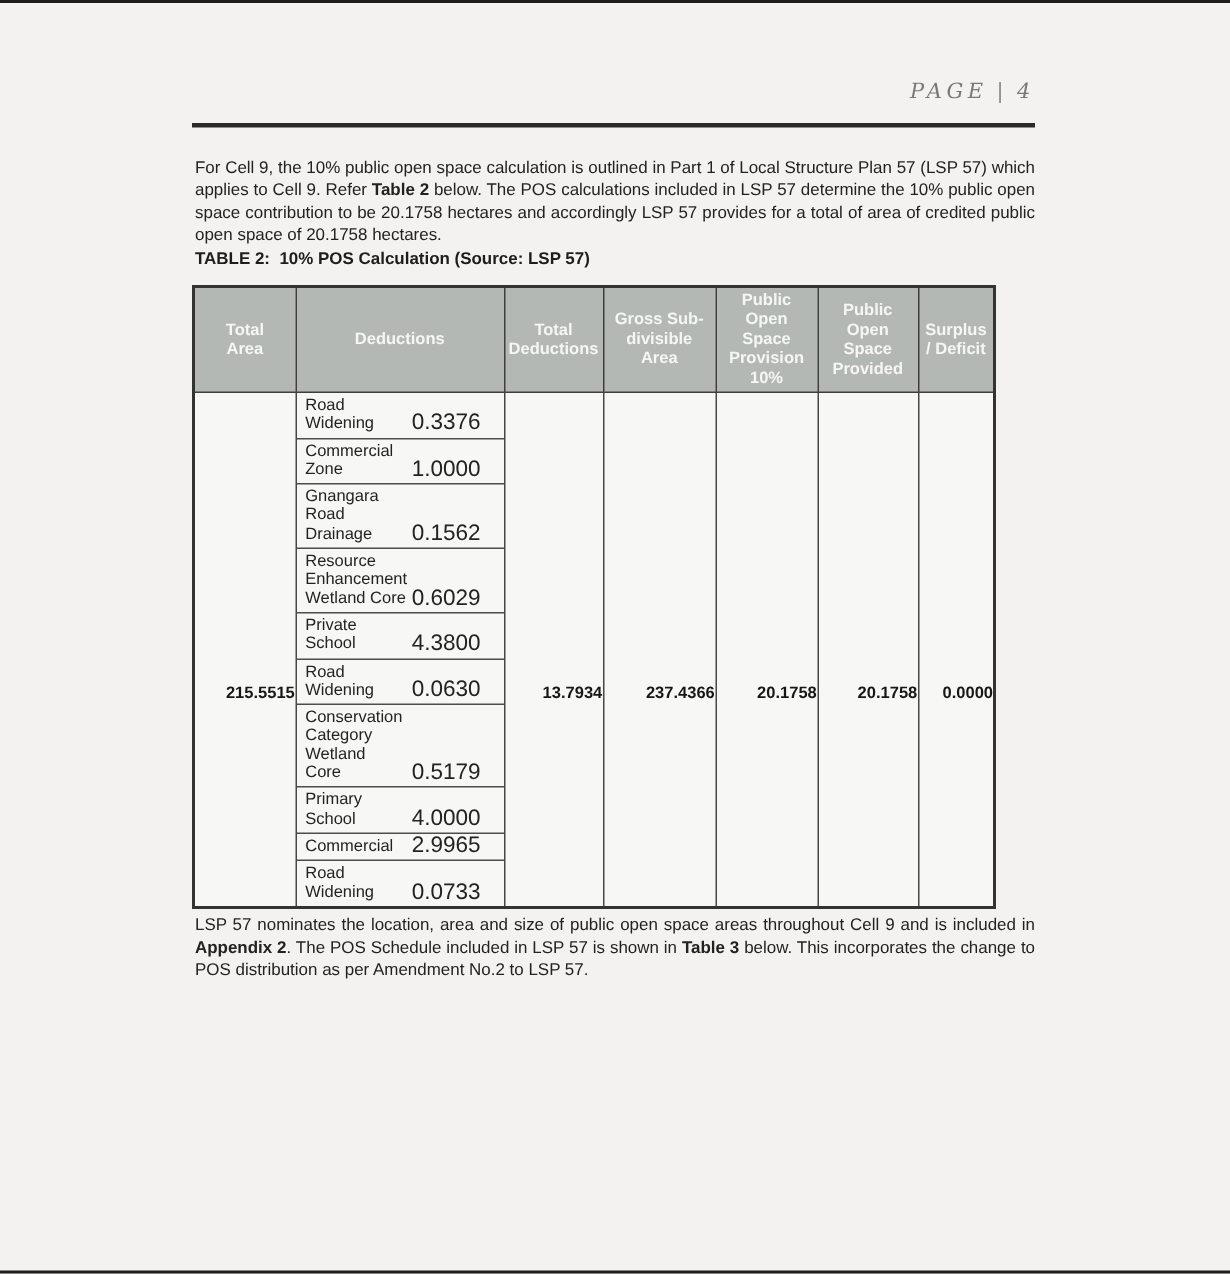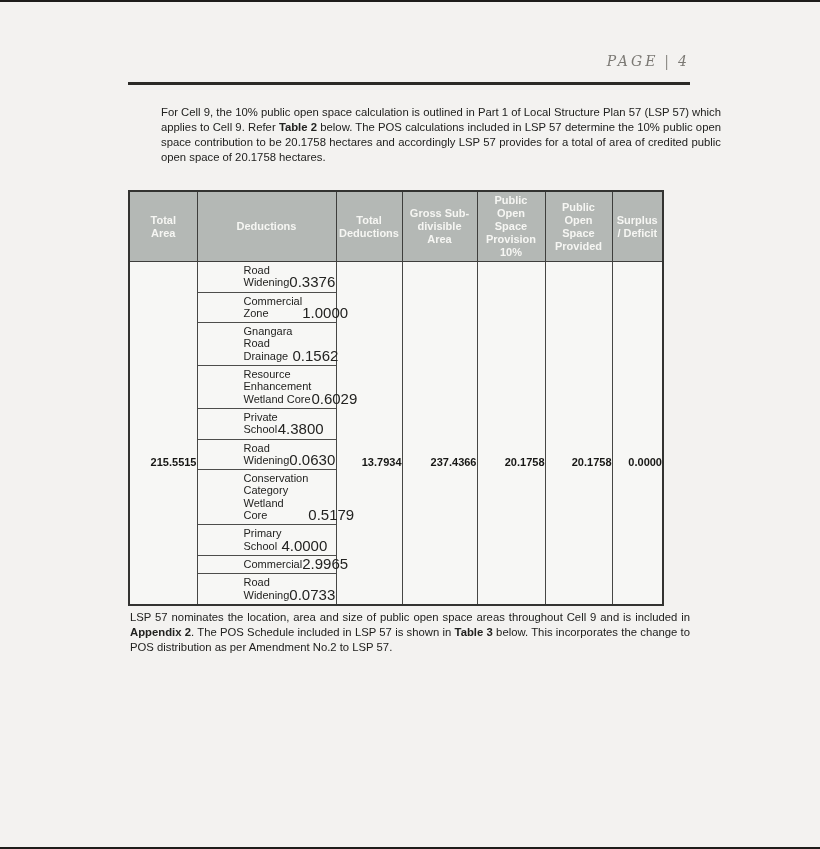--- a/index.html
+++ b/index.html
@@ -37,21 +37,21 @@
     background: #2b2a27;
   }
   .para {
     position: absolute;
     left: 130px; width: 560px;
     font-size: 11.3px;
     line-height: 15px;
     text-align: justify;
     color: #222220;
   }
-  .para-intro { top: 92px; margin-left: 31px; }
+  .para-intro { top: 92px; }
   .para-closing { top: 597px; }
   .para b { font-weight: bold; }
   .table-title {
     position: absolute;
     top: 165px; left: 130px; width: 560px;
     font-size: 11.3px;
     font-weight: bold;
     white-space: pre;
     color: #1d1d1b;
   }
@@ -96,21 +96,20 @@
     border-bottom: 1px solid #4d4d4b;
     padding: 2px 4px 3px 6px;
   }
   .ded-row:last-child { border-bottom: none; }
   .ded-label {
     flex: 1;
     white-space: pre-line;
     font-size: 11px;
     line-height: 12.3px;
     color: #232321;
-    margin-left: 40px;
   }
   .ded-value {
     width: 57px;
     flex: none;
     font-size: 15px;
     line-height: 12.3px;
     color: #232321;
   }
 </style>
 </head>
@@ -119,20 +118,21 @@
 <div class="scan-page">
 
   <div class="page-header">
     <span class="page-num"><span>PAGE</span><span class="bar">|</span><span>4</span></span>
   </div>
 
   <div class="header-rule"></div>
 
   <p class="para para-intro"><span>For Cell 9, the 10% public open space calculation is outlined in Part 1 of Local Structure Plan 57 (LSP 57) which applies to Cell 9.  Refer </span><b>Table 2</b><span> below. The POS calculations included in LSP 57 determine the 10% public open space contribution to be 20.1758 hectares and accordingly LSP 57 provides for a total of area of credited public open space of 20.1758 hectares.</span></p>
 
+  <div class="table-title">TABLE 2:  10% POS Calculation (Source: LSP 57)</div>
 
   <table class="pos-table">
     <colgroup>
       <col style="width:68px">
         <col style="width:139px">
         <col style="width:66px">
       <col style="width:75px">
         <col style="width:68px">
         <col style="width:67px">
       <col style="width:51px">

